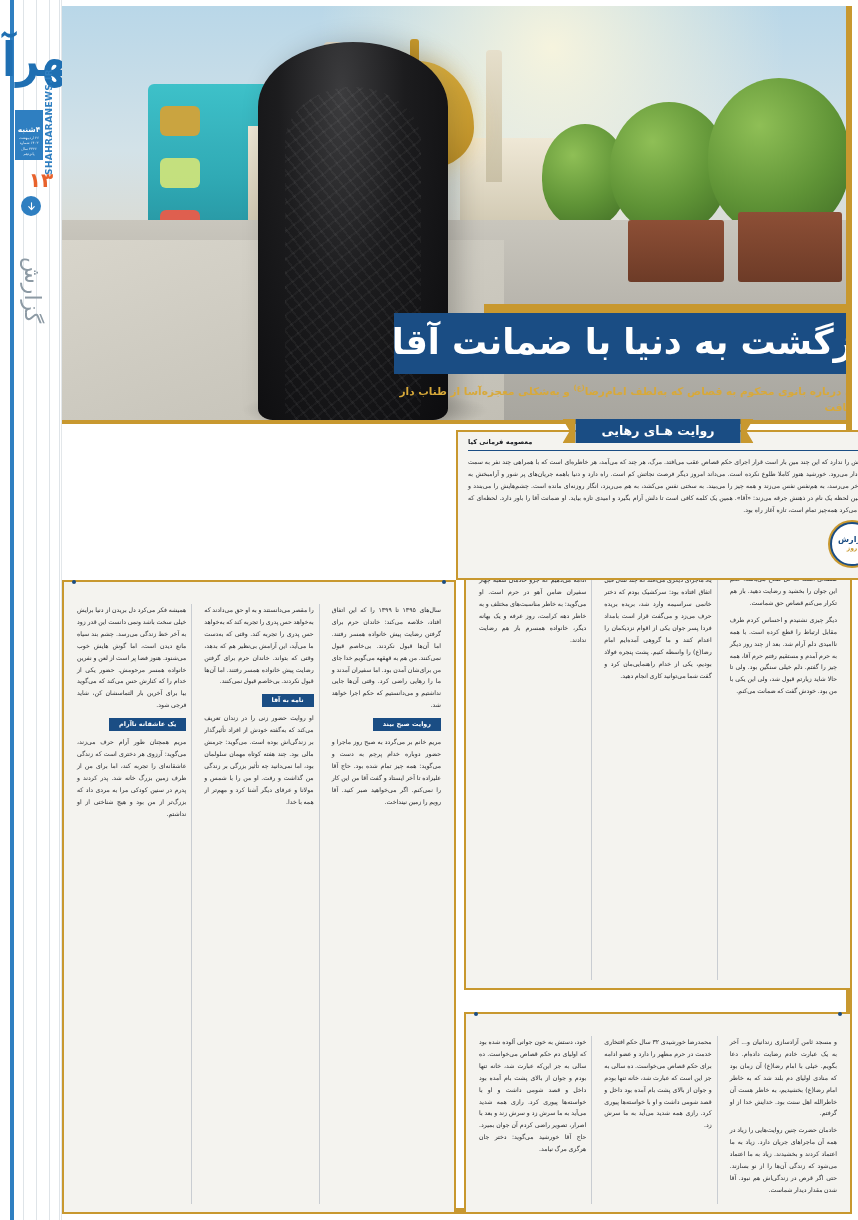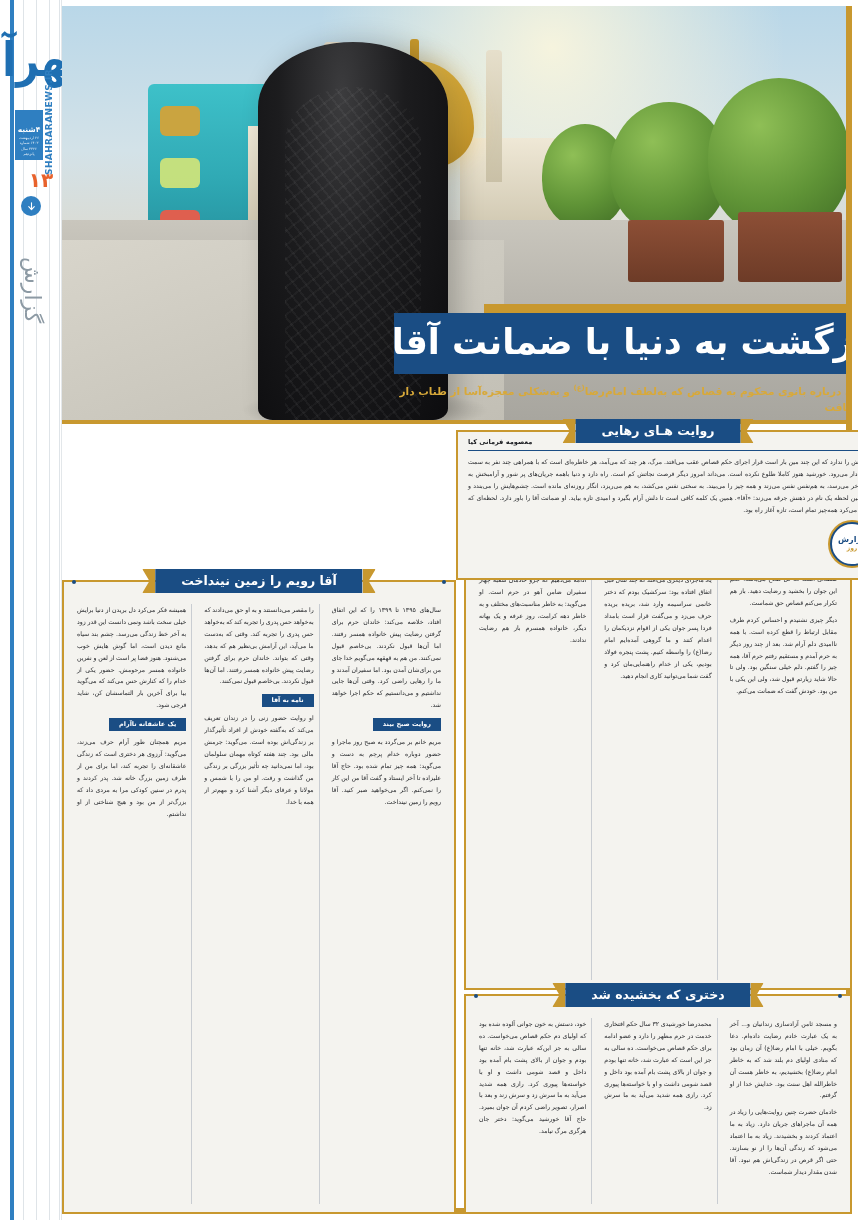--- a/index.html
+++ b/index.html
@@ -522,21 +522,21 @@
       </div>
     </div>
   </div>
 
   <div class="gold-strip"></div>
   <div class="right-edge"></div>
   <div class="bottom-edge"></div>
 
   <div class="article">
 
-    <div style="width:388px; display:flex; flex-direction:column; gap:4px;">
+    <div style="width:388px; display:flex; flex-direction:column; gap:22px;">
 
       <div class="panel" style="height:560px;">
         <div class="panel-title">روایت هـای رهایی</div>
         <div class="cols">
 
           <div class="col">
             <div class="body-text">به پرهیزه نباشد، ثلثی خود را در این لحظات خاموش می‌کند. از حرم شما رفتن اولیای دم و از آن‌ها رضایت برای فردی در اجرای حکم حضور داشت. خوشبختانه خط خاموش نبود. بعد از چند ماه ممتد یک نفر جواب داد. از خوشحالی سر از پا نمی‌شناختم. خیره را در همین قرار گرفت و از احوال پرسی معمول، دقیقا صحبت را با این عبارت آغاز کرد: مادر، طاعاتتان حق مسلم شماست. اما آماده باش؟ ما را نقطه‌ای است که گل صلاح می‌باشد. حکم این جوان را بخشید و رضایت دهید. باز هم تکرار می‌کنم قصاص حق شماست.</div>
             <div class="body-text" style="margin-top:5px;">دیگر چیزی نشنیدم و احساس کردم طرف مقابل ارتباط را قطع کرده است. با همه ناامیدی دلم آرام شد. بعد از چند روز دیگر به حرم آمدم و مستقیم رفتم حرم آقا، همه چیز را گفتم. دلم خیلی سنگین بود. ولی تا حالا شاید زیارتم قبول شد، ولی این یکی با من بود. خودش گفت که ضمانت می‌کنم.</div>
           </div>
 
@@ -549,21 +549,20 @@
           <div class="col">
             <div class="body-text">رضا حاکشور، مسئول اجرایی طرح سفیران ضامن آهو و ولادت علیزاده و محمدرضا خورشیدی از خدام حرم مطهر ماجرای رهایی زندانیانی را روایت می‌کنند که قصاص و دیه به خاطر کمک‌های امام رضا(ع) بخشیده شده و به امام رضا(ع) متوسل شدند.</div>
             <div class="subhead">اعجاز کلمات</div>
             <div class="body-text">روایت را با صحبت‌های حاج آقا علیزاده ادامه می‌دهیم که جزو خادمان شعبه چهار سفیران ضامن آهو در حرم است. او می‌گوید: به خاطر مناسبت‌های مختلف و به خاطر دهه کرامت، روز عرفه و یک بهانه دیگر، خانواده همسرم باز هم رضایت ندادند.</div>
           </div>
 
         </div>
       </div>
 
       <div class="panel" style="flex:1;">
-        <div class="panel-title">دختری که بخشیده شد</div>
         <div class="cols">
 
           <div class="col">
             <div class="body-text">و مسجد ثامن آزادسازی زندانیان و... آخر به یک عبارت خادم رضایت داده‌ام. دعا بگویم. خیلی با امام رضا(ع) آن زمان بود که منادی اولیای دم بلند شد که به خاطر امام رضا(ع) بخشیدیم، به خاطر هست آن خاطر‌الله اهل سنت بود. خدایش خدا از او گرفتم.</div>
             <div class="body-text" style="margin-top:5px;">خادمان حضرت چنین روایت‌هایی را زیاد در همه آن ماجراهای جریان دارد. زیاد به ما اعتماد کردند و بخشیدند. زیاد به ما اعتماد می‌شود که زندگی آن‌ها را از نو بسازند. حتی اگر قرص در زندگی‌اش هم نبود. آقا شدن مقدار دیدار شماست.</div>
           </div>
 
           <div class="col">
             <div class="body-text">محمدرضا خورشیدی ۳۲ سال حکم افتخاری خدمت در حرم مطهر را دارد و عضو ادامه برای حکم قصاص می‌خواست. ده سالی به جز این است که عبارت شد، خانه تنها بودم و جوان از بالای پشت بام آمده بود داخل و قصد شومی داشت و او با خواسته‌ها پیوری کرد. رازی همه شدید می‌آید به ما سرش زد.</div>
           </div>
@@ -572,21 +571,20 @@
             <div class="body-text">خود، دستش به خون جوانی آلوده شده بود که اولیای دم حکم قصاص می‌خواست. ده سالی به جز این‌که عبارت شد، خانه تنها بودم و جوان از بالای پشت بام آمده بود داخل و قصد شومی داشت و او با خواسته‌ها پیوری کرد. رازی همه شدید می‌آید به ما سرش زد و سرش زند و بعد با اصرار، تصویر راضی کردم آن جوان بمیرد. حاج آقا خورشید می‌گوید: دختر جان هرگزی مرگ نیامد.</div>
           </div>
 
         </div>
       </div>
 
     </div>
 
     <div style="flex:1; display:flex; flex-direction:column; gap:22px; padding-top:150px;">
       <div class="panel" style="flex:1;">
-        <div class="panel-title">آقا رویم را زمین نینداخت</div>
         <div class="cols">
 
           <div class="col">
             <div class="body-text">سال‌های ۱۳۹۵ تا ۱۳۹۹ را که این اتفاق افتاد، خلاصه می‌کند: خاندان حرم برای گرفتن رضایت پیش خانواده همسر رفتند. اما آن‌ها قبول نکردند. بی‌خاصم قبول نمی‌کنند. من هم به قهقهه می‌گویم خدا جای من برای‌شان آمدن بود. اما سفیران آمدند و ما را رهایی راضی کرد. وقتی آن‌ها جایی نداشتیم و می‌دانستیم که حکم اجرا خواهد شد.</div>
             <div class="subhead">روایت صبح بیند</div>
             <div class="body-text">مریم خانم بر می‌گردد به صبح روز ماجرا و حضور دوباره خدام پرچم به دست و می‌گوید: همه چیز تمام شده بود. حاج آقا علیزاده تا آخر ایستاد و گفت آقا من این کار را نمی‌کنم. اگر می‌خواهید صبر کنید. آقا رویم را زمین نینداخت.</div>
           </div>
 
           <div class="col">
             <div class="body-text">را مقصر می‌دانستند و به او حق می‌دادند که به‌خواهد حس پدری را تجربه کند که به‌خواهد حس پدری را تجربه کند. وقتی که به‌دست ما می‌آید، این آرامش بی‌نظیر هم که بدهد، وقتی که بتواند. خاندان حرم برای گرفتن رضایت پیش خانواده همسر رفتند. اما آن‌ها قبول نکردند. بی‌خاصم قبول نمی‌کنند.</div>

